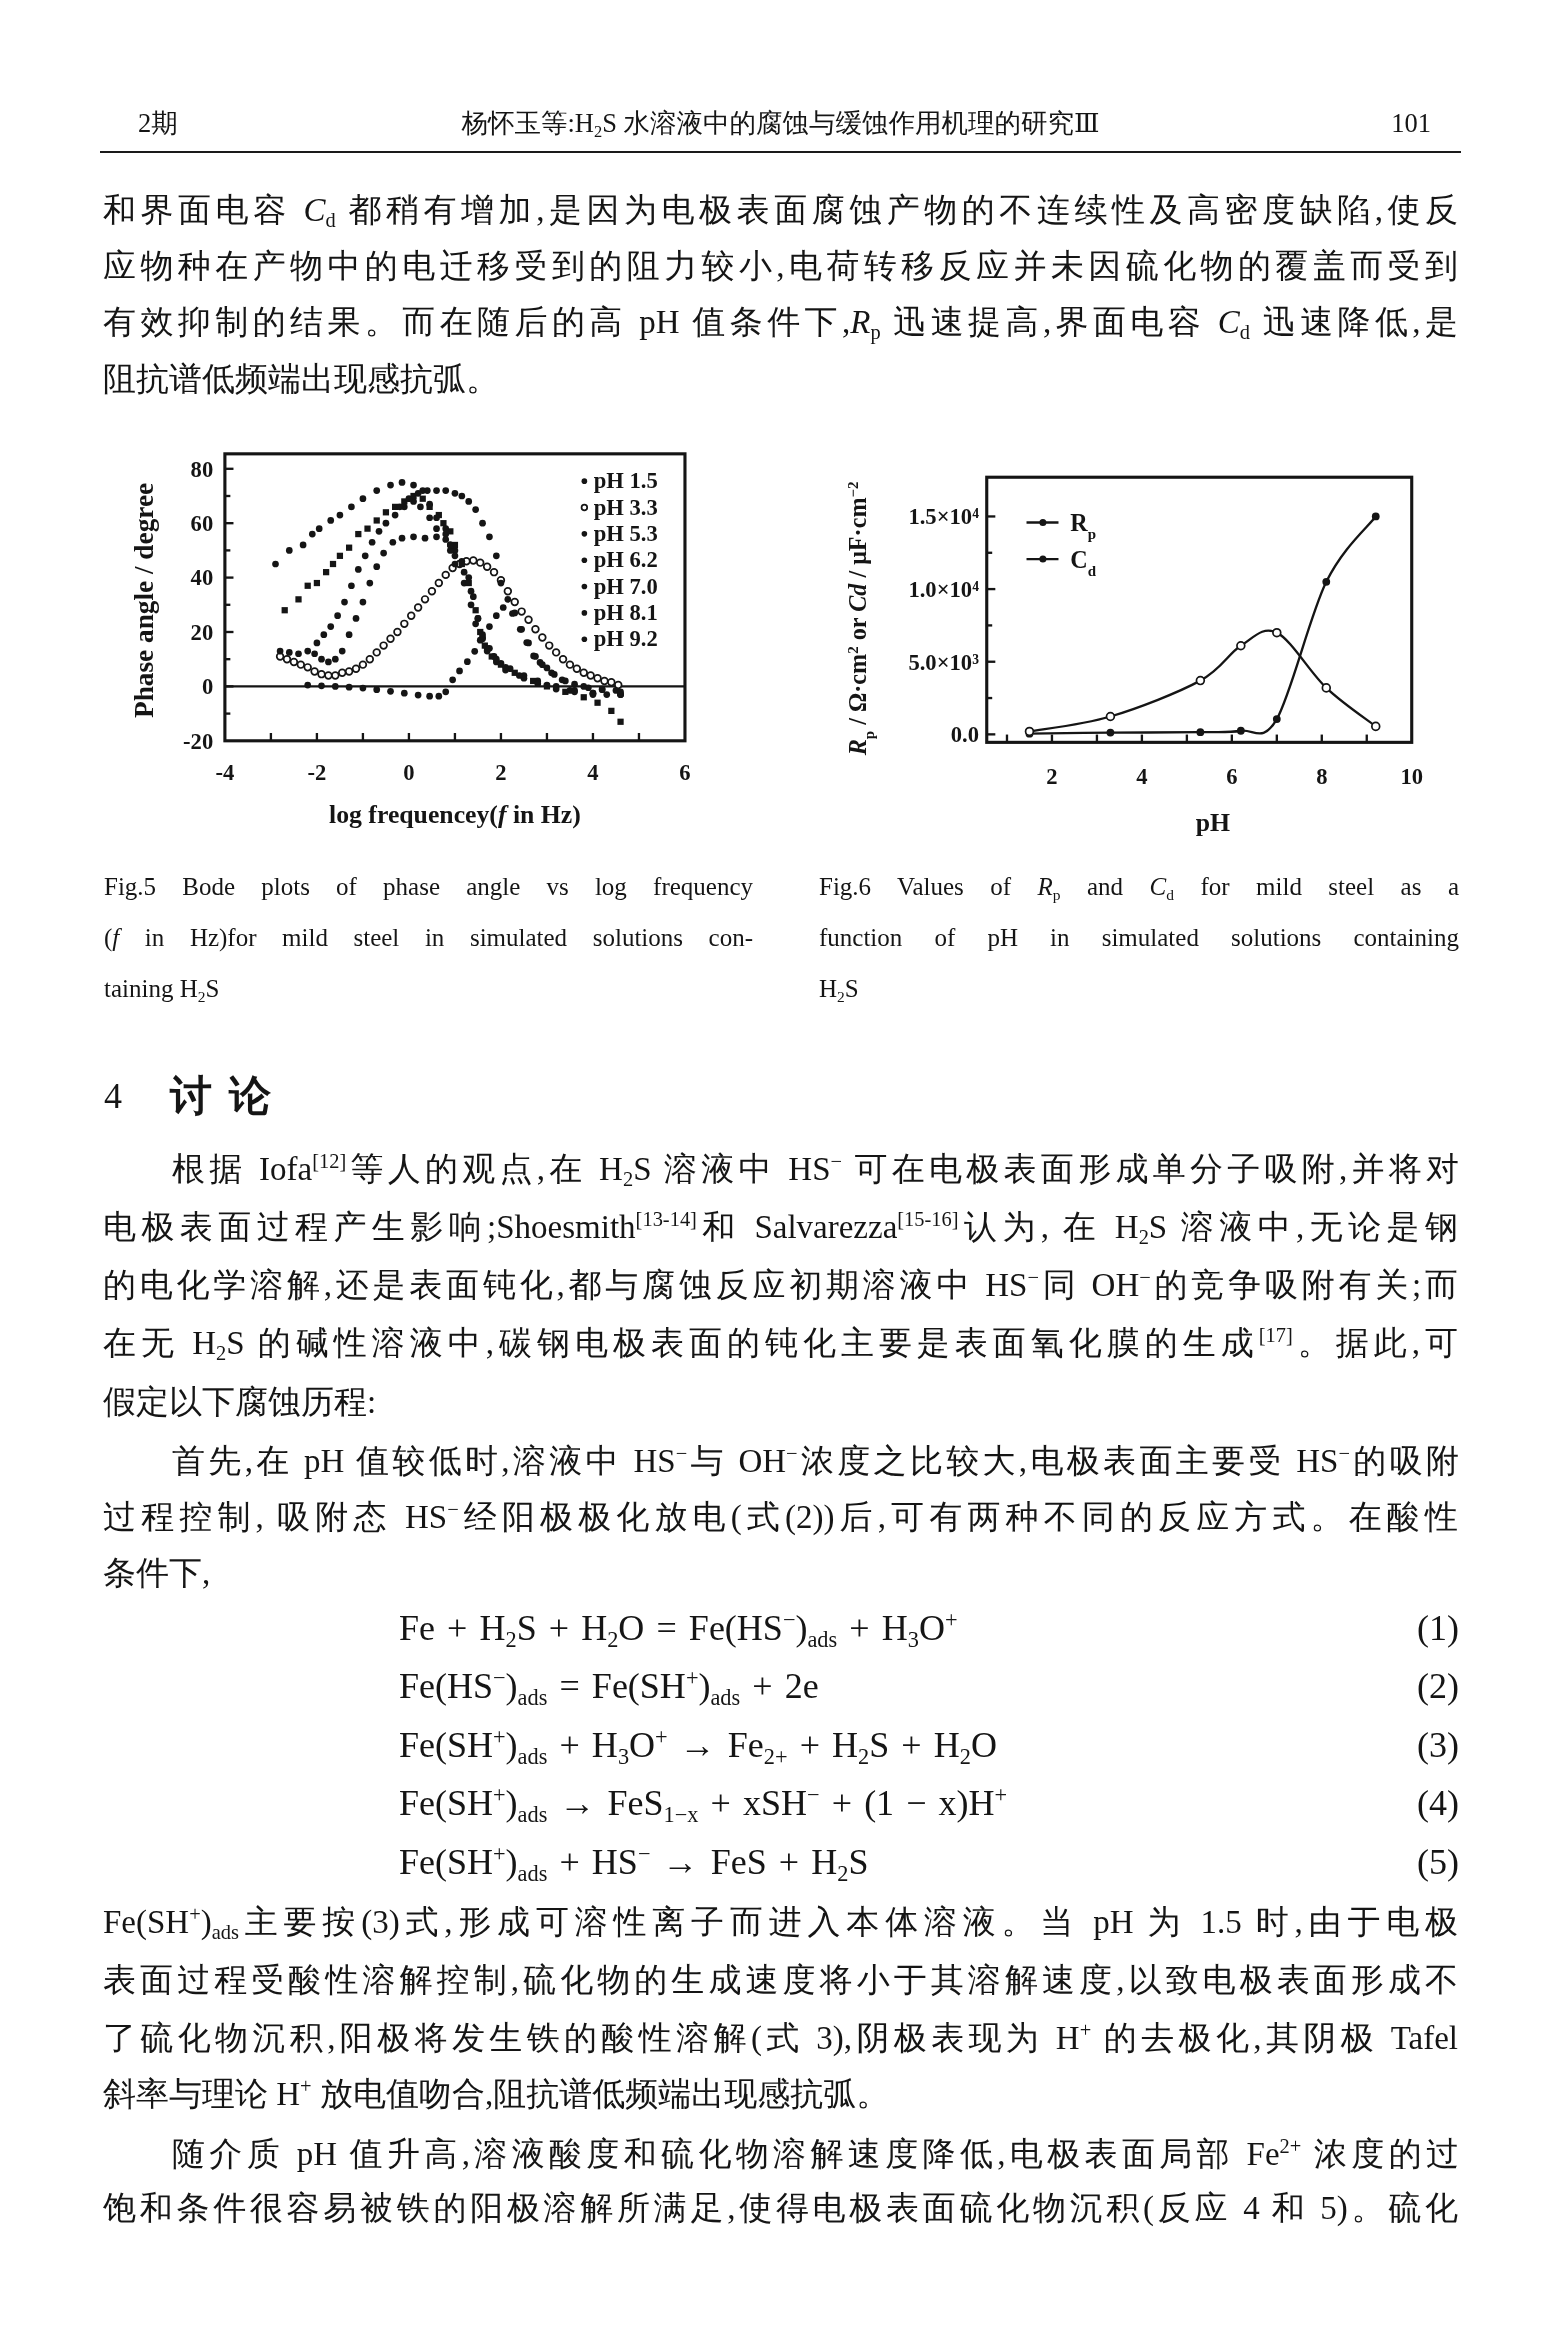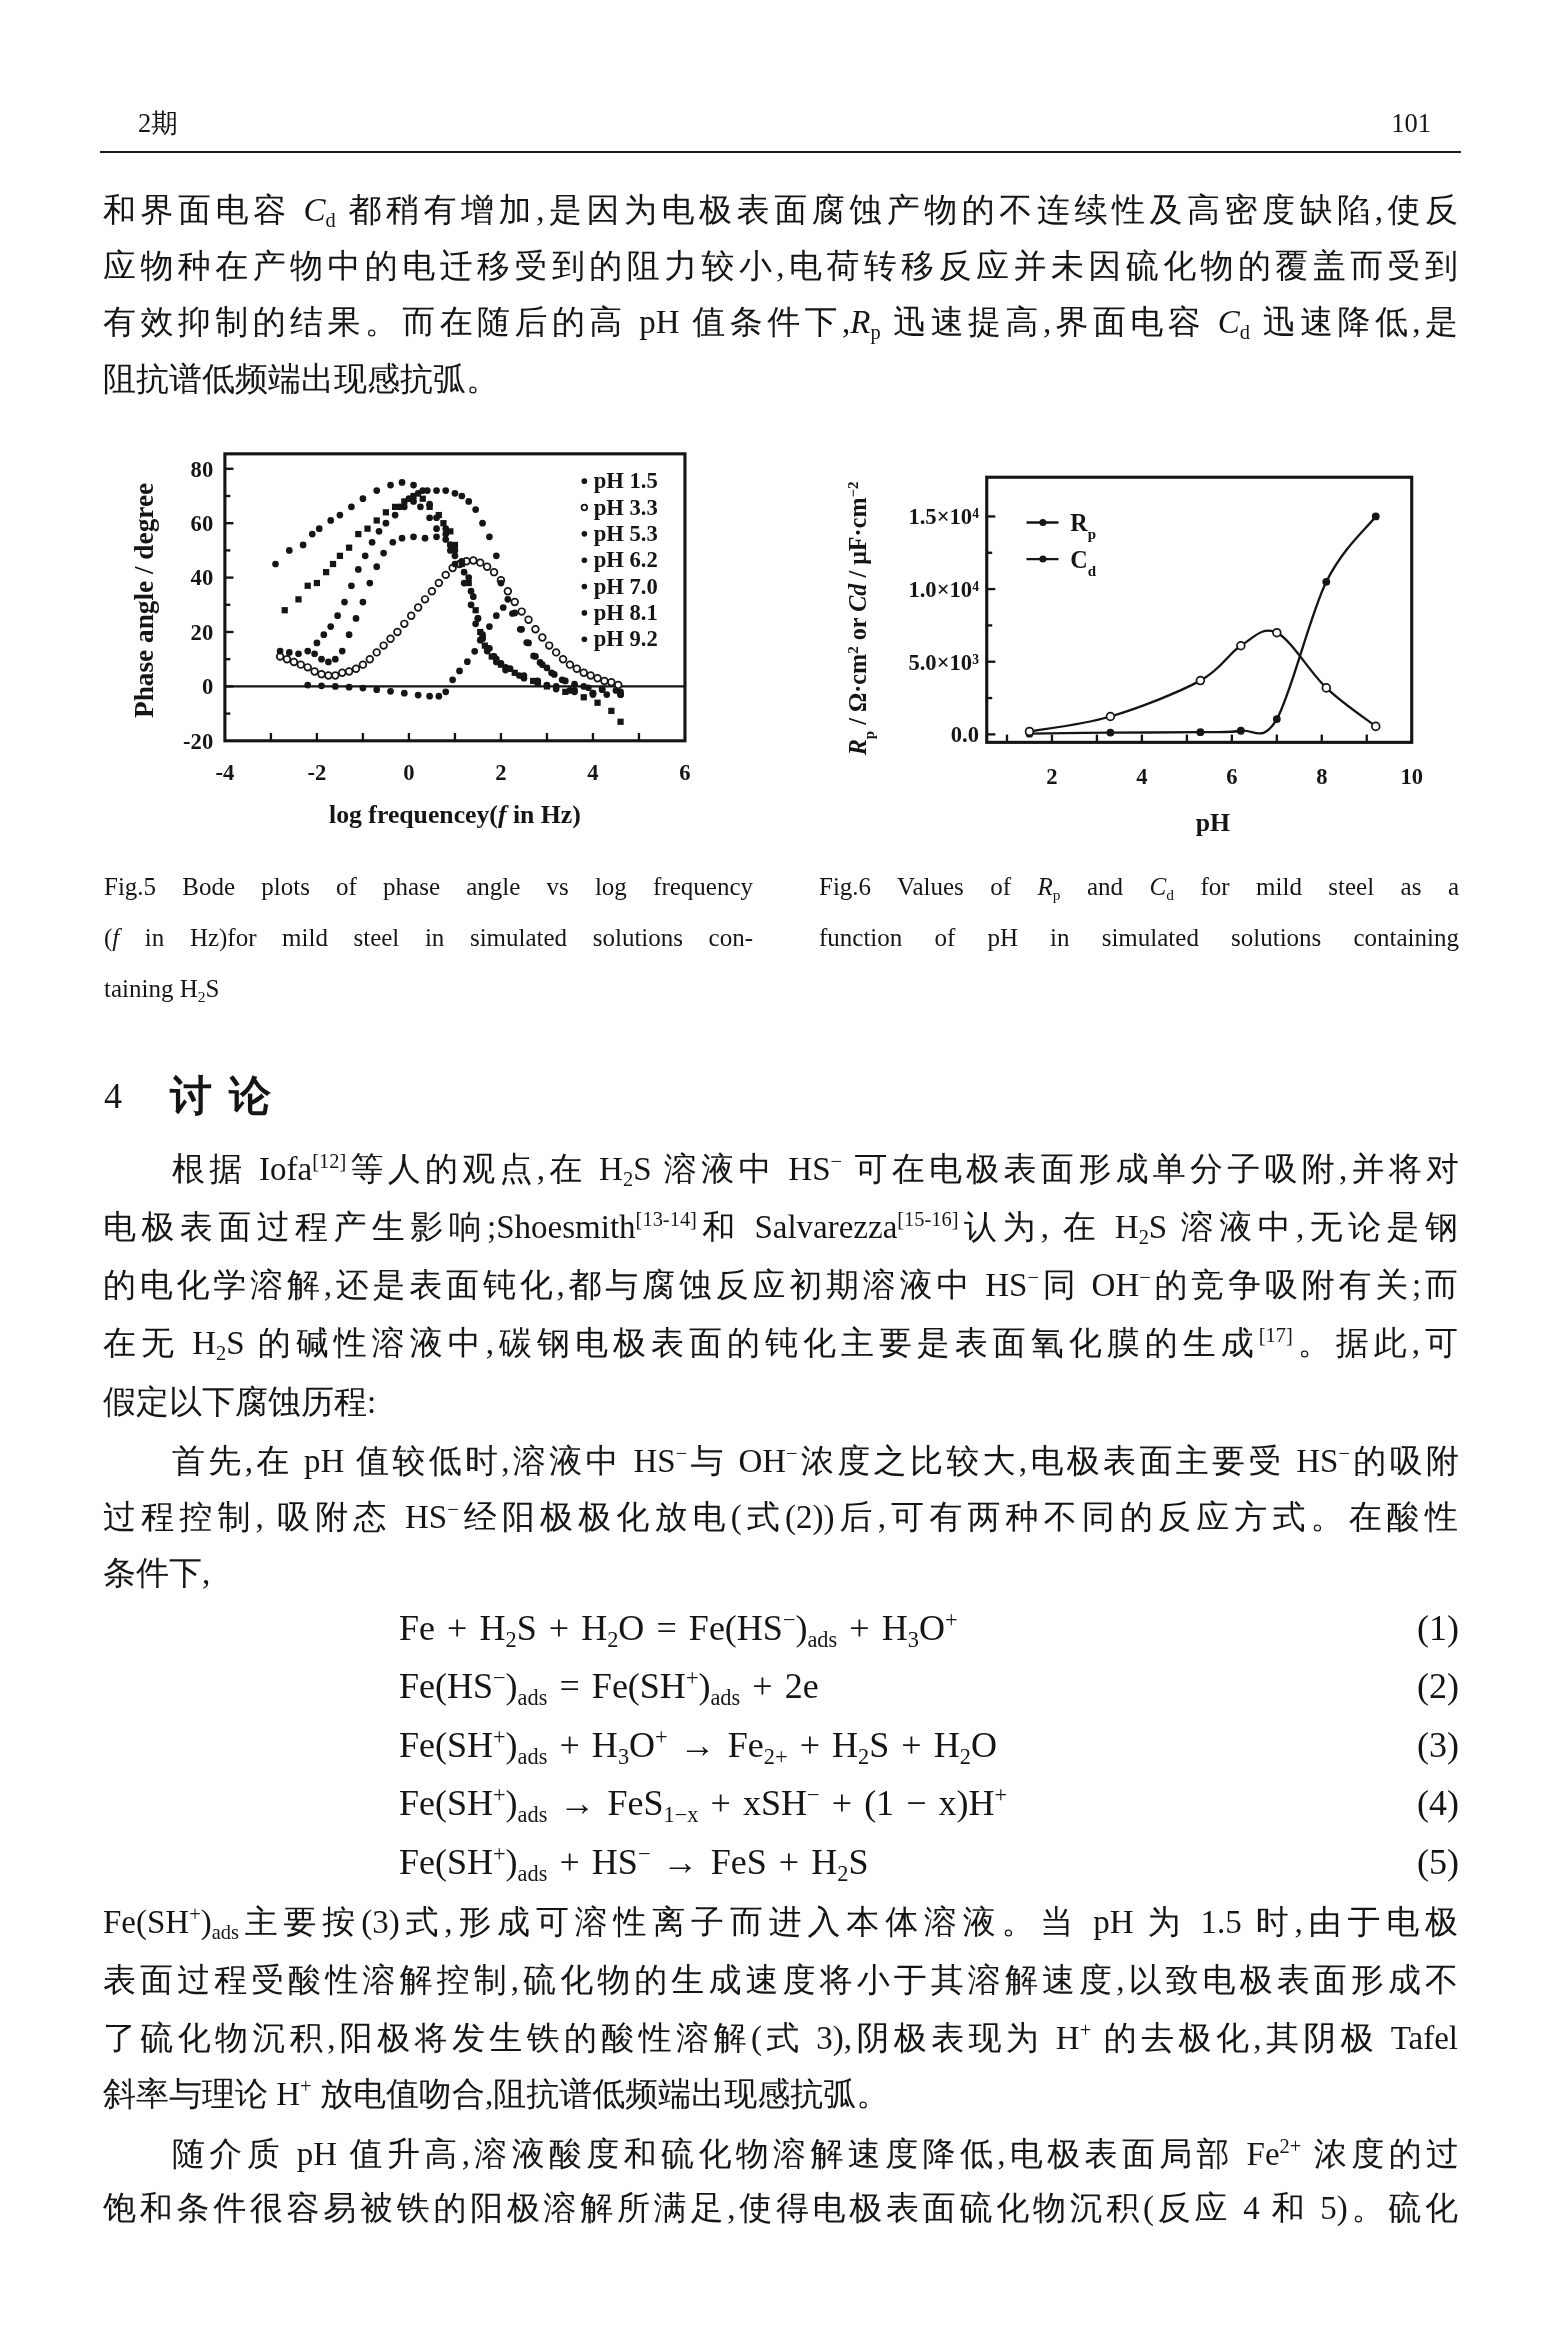--- a/index.html
+++ b/index.html
@@ -26,20 +26,21 @@
 .eq .num{position:absolute;right:0;top:0;}
 svg.chart{position:absolute;left:0;top:0;width:1568px;height:2330px;pointer-events:none;overflow:visible;}
 svg.chart text{font-family:"Liberation Serif","DejaVu Serif",serif;font-weight:bold;fill:#151515;}
 </style>
 </head>
 <body>
 
 <div id="page">
 
   <div id="hdr-left" class="hdr">2期</div>
+  <div id="hdr-title" class="hdr">杨怀玉等:H<span class="r-sub">2</span>S 水溶液中的腐蚀与缓蚀作用机理的研究Ⅲ</div>
   <div id="hdr-right" class="hdr">101</div>
   <div id="hdr-rule"></div>
 
   <div class="ln" style="top:187px">和界面电容 <span class="r-i">C</span><span class="r-sub">d</span> 都稍有增加,是因为电极表面腐蚀产物的不连续性及高密度缺陷,使反</div>
   <div class="ln" style="top:243px">应物种在产物中的电迁移受到的阻力较小,电荷转移反应并未因硫化物的覆盖而受到</div>
   <div class="ln" style="top:299px">有效抑制的结果。而在随后的高 pH 值条件下,<span class="r-i">R</span><span class="r-sub">p</span> 迅速提高,界面电容 <span class="r-i">C</span><span class="r-sub">d</span> 迅速降低,是</div>
   <div class="ln last" style="top:356px">阻抗谱低频端出现感抗弧。</div>
 
   <svg class="chart" id="fig5-chart" viewBox="0 0 2010 2988">
       <rect x="288" y="582" width="590" height="368" fill="none" stroke="#151515" stroke-width="4"></rect>
@@ -407,20 +408,21 @@
       <line x1="1316" y1="717" x2="1357" y2="717" stroke="#151515" stroke-width="3"></line>
       <circle cx="1337" cy="717" r="4.5" fill="#151515"></circle>
       <text x="1372" y="728" font-size="31">C<tspan baseline-shift="sub" style="font-size:0.62em">d</tspan></text>
     </svg>
 
   <div class="cap c5" style="top:870px">Fig.5 Bode plots of phase angle vs log frequency</div>
   <div class="cap c5" style="top:921px">(<span class="r-i">f</span> in Hz)for mild steel in simulated solutions con-</div>
   <div class="cap c5 last" style="top:972px">taining H<span class="r-sub">2</span>S</div>
   <div class="cap c6" style="top:870px">Fig.6 Values of <span class="r-i">R</span><span class="r-sub">p</span> and <span class="r-i">C</span><span class="r-sub">d</span> for mild steel as a</div>
   <div class="cap c6" style="top:921px">function of pH in simulated solutions containing</div>
+  <div class="cap c6 last" style="top:972px">H<span class="r-sub">2</span>S</div>
 
   <div id="sec-num">4</div>
   <div id="sec-title">讨论</div>
 
   <div class="ln indent" style="top:1146px">根据 Iofa<span class="r-sup">[12]</span>等人的观点,在 H<span class="r-sub">2</span>S 溶液中 HS<span class="r-sup">−</span> 可在电极表面形成单分子吸附,并将对</div>
   <div class="ln" style="top:1204px">电极表面过程产生影响;Shoesmith<span class="r-sup">[13-14]</span>和 Salvarezza<span class="r-sup">[15-16]</span>认为, 在 H<span class="r-sub">2</span>S 溶液中,无论是钢</div>
   <div class="ln" style="top:1262px">的电化学溶解,还是表面钝化,都与腐蚀反应初期溶液中 HS<span class="r-sup">−</span>同 OH<span class="r-sup">−</span>的竞争吸附有关;而</div>
   <div class="ln" style="top:1320px">在无 H<span class="r-sub">2</span>S 的碱性溶液中,碳钢电极表面的钝化主要是表面氧化膜的生成<span class="r-sup">[17]</span>。据此,可</div>
   <div class="ln last" style="top:1379px">假定以下腐蚀历程:</div>
 

